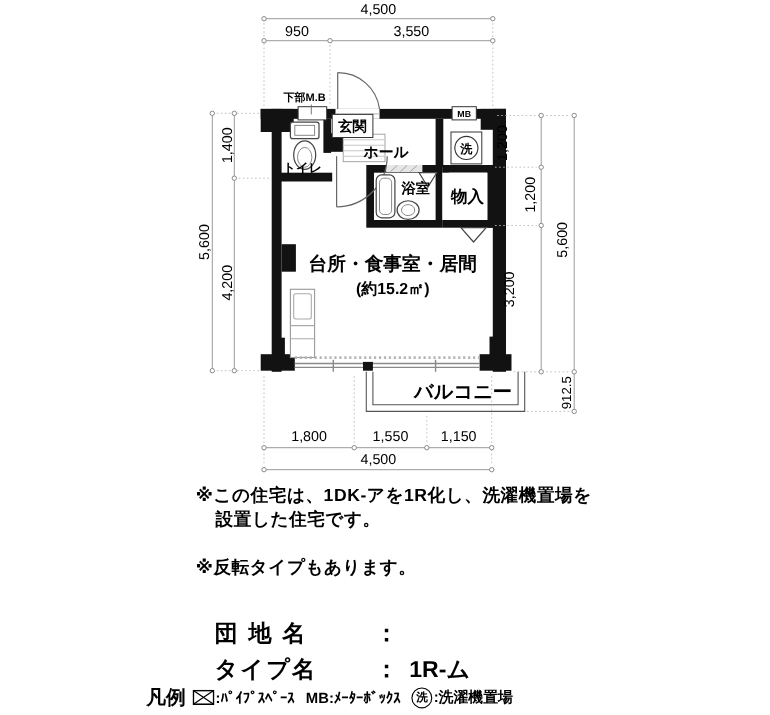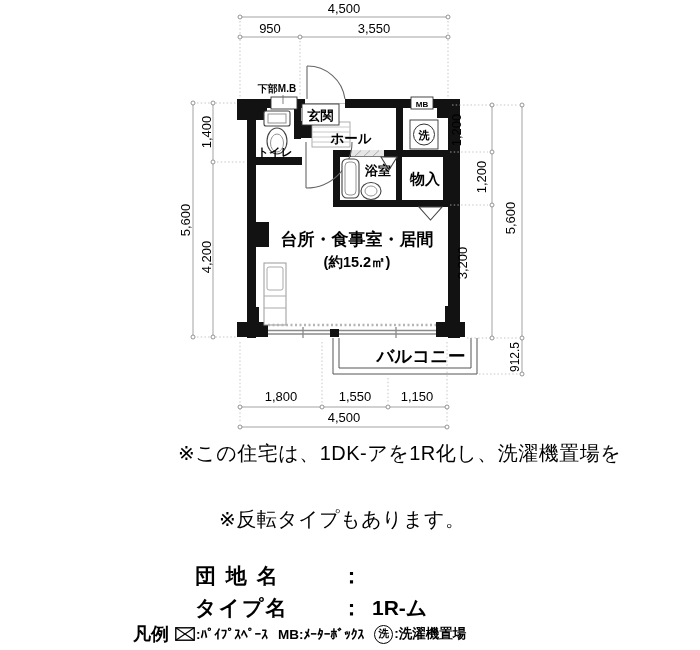--- a/index.html
+++ b/index.html
@@ -17,21 +17,21 @@
   .fixture2{fill:none;stroke:#888;stroke-width:0.9;}
   .door{fill:none;stroke:#666;stroke-width:1.1;}
   .glass{stroke:#8a8a8a;stroke-width:1.3;fill:none;}
   .sill{stroke:#b5b5b5;stroke-width:2.5;stroke-dasharray:2 2.5;fill:none;}
   .balc{fill:none;stroke:#555;stroke-width:1;}
   .dimline{stroke:#999;stroke-width:0.9;fill:none;}
   .witness{stroke:#b9b9b9;stroke-width:0.8;stroke-dasharray:1.5 2.2;fill:none;}
   .dimdot{fill:#fff;stroke:#888;stroke-width:0.9;}
   .hatchline{stroke:#c8c8c8;stroke-width:1;}
   
-  .note{position:absolute;font-size:20px;font-weight:400;letter-spacing:0.5px;white-space:nowrap;}
+  .note{position:absolute;font-size:16px;font-weight:700;letter-spacing:0.5px;white-space:nowrap;}
   .info-row{position:absolute;display:flex;align-items:baseline;font-size:21px;font-weight:700;white-space:nowrap;}
   .info-label{display:inline-block;min-width:140px;letter-spacing:2px;}
   .info-colon{margin:0 10px 0 6px;}
   .legend-row{position:absolute;display:flex;align-items:center;white-space:nowrap;}
   .legend-title{font-size:18px;font-weight:700;margin-right:6px;}
   .legend-item{display:flex;align-items:center;font-size:13.5px;font-weight:600;margin-right:10px;}
   .ps-symbol{display:inline-block;margin-right:1px;line-height:0;}
   .laundry-circle{display:inline-flex;align-items:center;justify-content:center;width:17px;height:17px;
                   border:1.2px solid #000;border-radius:50%;font-size:10.5px;font-weight:700;margin-right:1px;}
 </style>
@@ -208,21 +208,22 @@
       <text class="t-dim" x="515" y="218" transform="rotate(-90 515 218)">5,600</text>
       <text class="t-dim-s" x="519" y="357" transform="rotate(-90 519 357)">912.5</text>
       <text class="t-dim" x="281" y="401">1,800</text>
       <text class="t-dim" x="355" y="401">1,550</text>
       <text class="t-dim" x="417" y="401">1,150</text>
       <text class="t-dim" x="344" y="422">4,500</text>
     </g>
   </svg>
 
   <div class="note" style="left:178px;top:440px;">※この住宅は、1DK-アを1R化し、洗濯機置場を</div>
-  <div class="note" style="left:178px;top:506px;margin-left:41px;">※反転タイプもあります。</div>
+  <div class="note" style="left:196px;top:462px;">設置した住宅です。</div>
+  <div class="note" style="left:178px;top:506px;">※反転タイプもあります。</div>
 
   <div class="info-row" style="left:195px;top:562px;">
     <span class="info-label">団 地 名</span>
     <span class="info-colon">：</span>
   </div>
   <div class="info-row" style="left:195px;top:594px;">
     <span class="info-label">タイプ名</span>
     <span class="info-colon">：</span>
     <span>1R-ム</span>
   </div>

